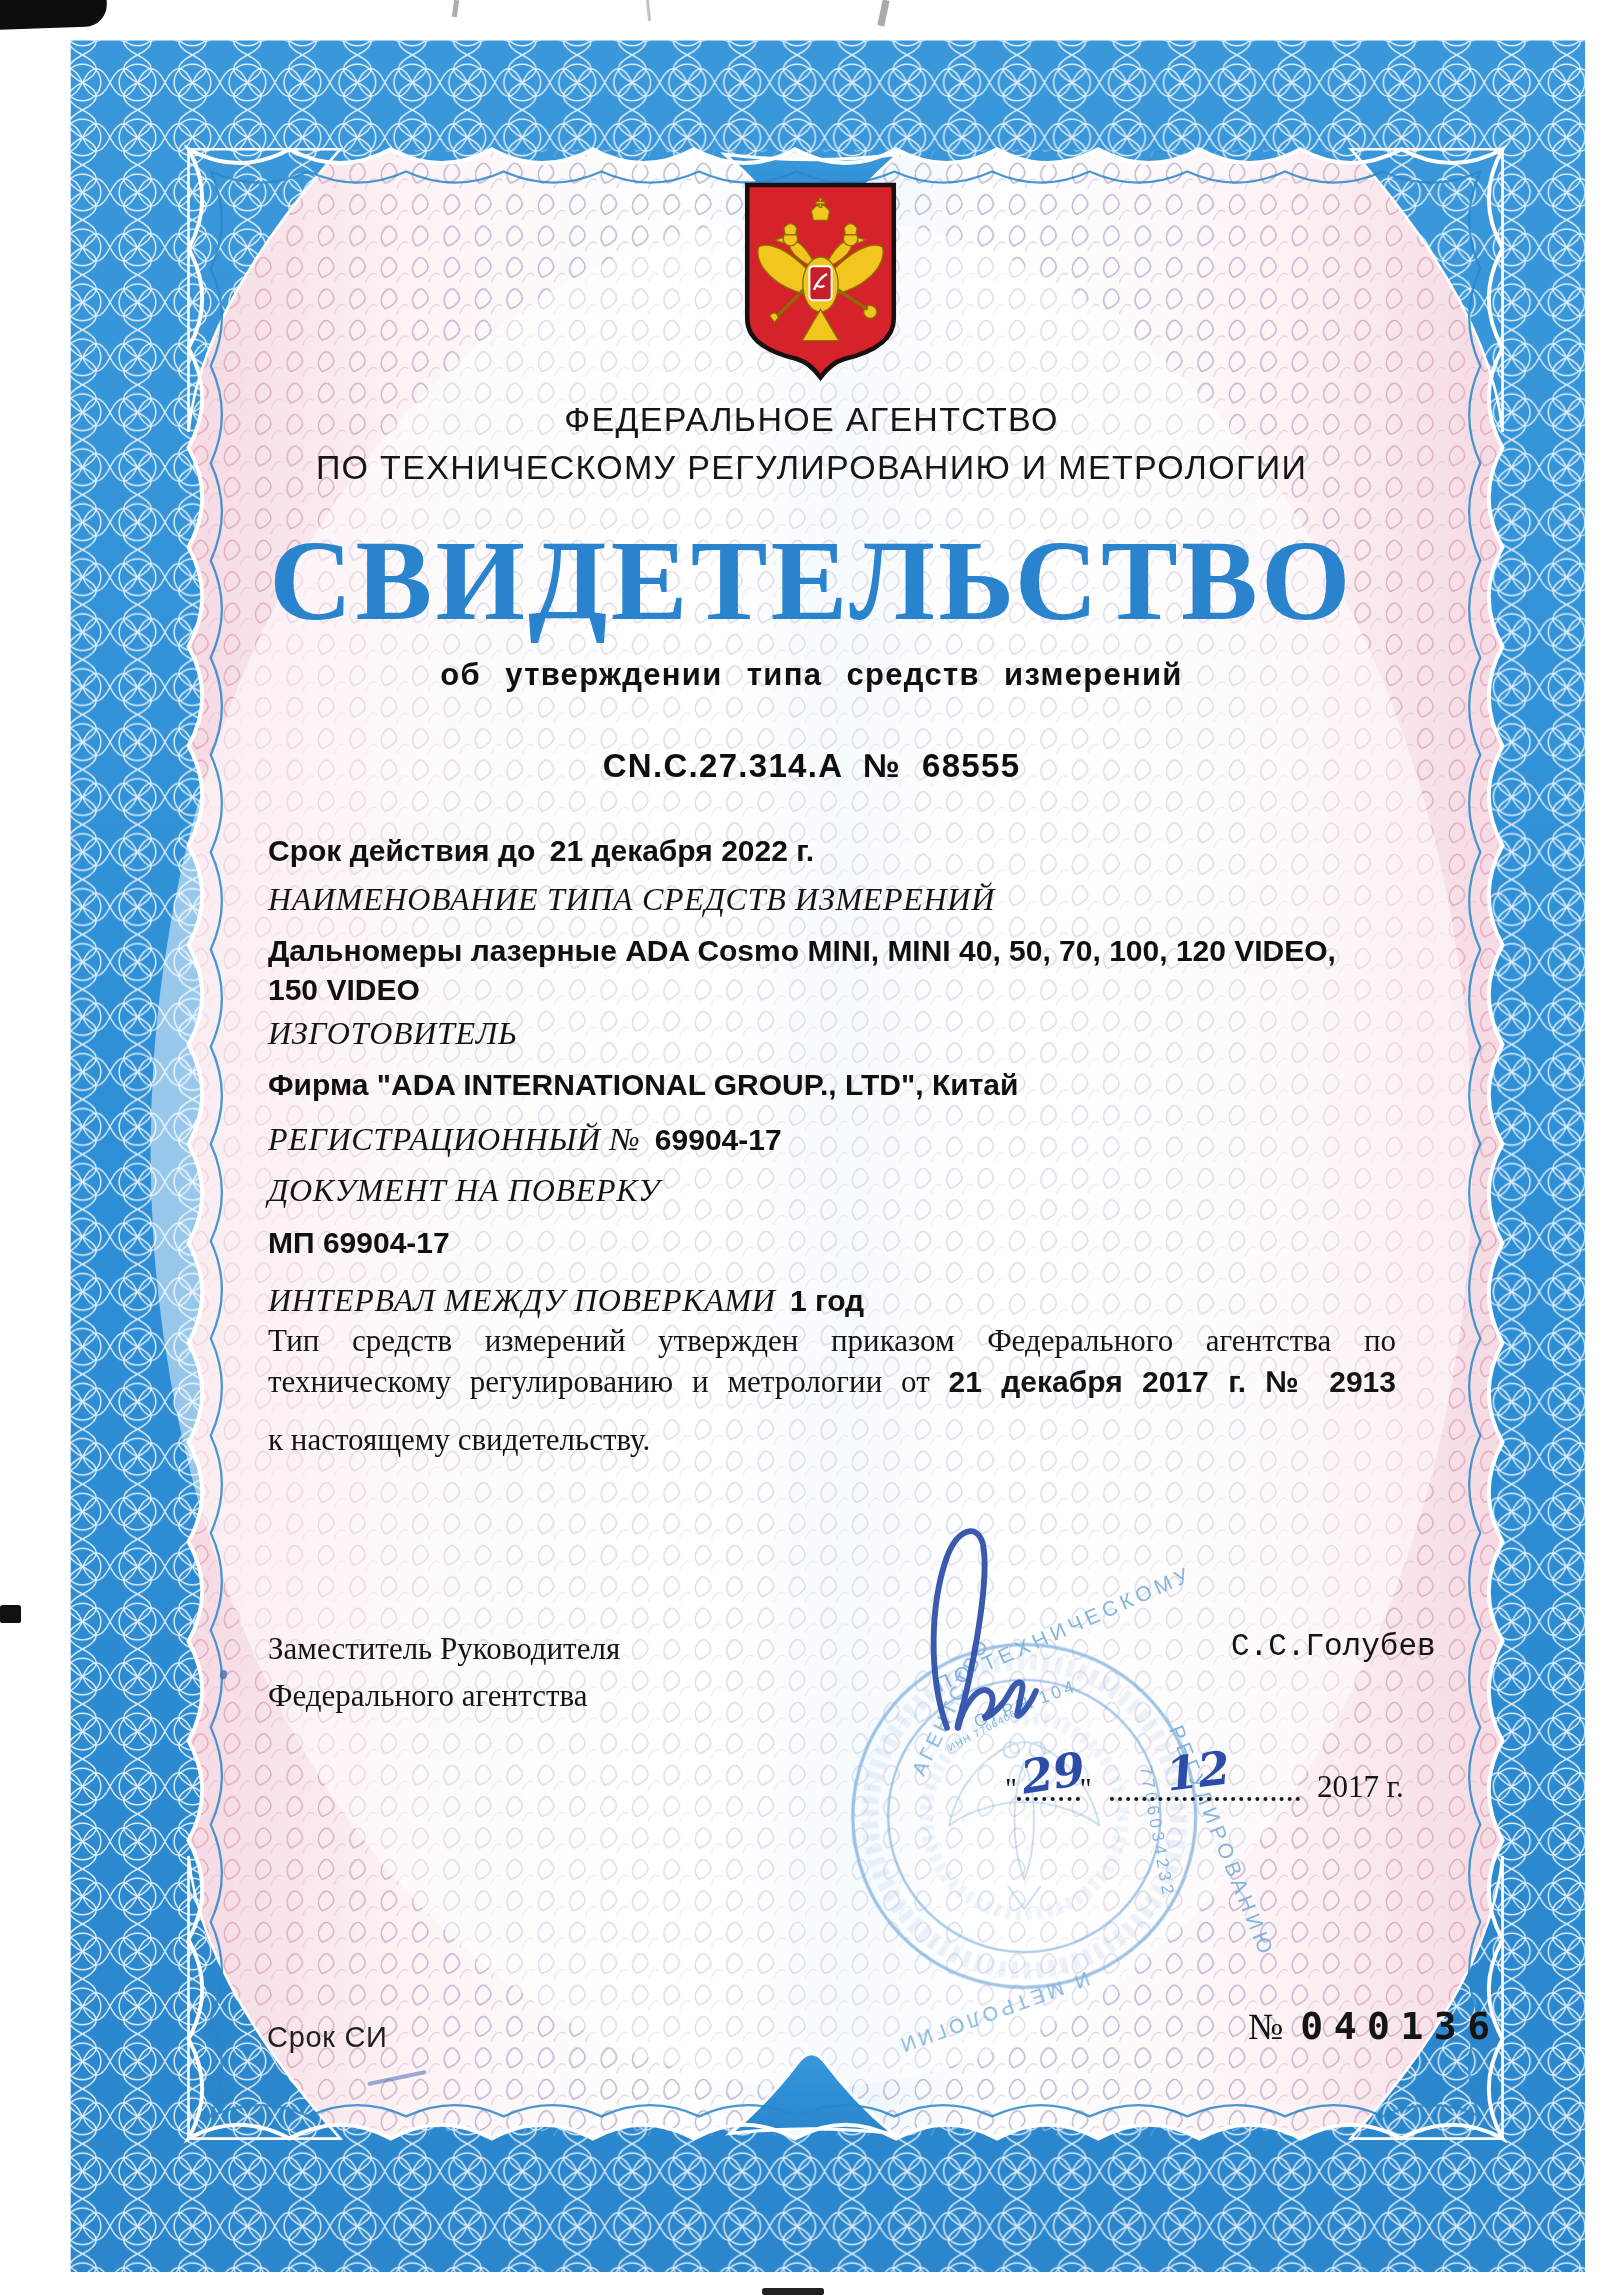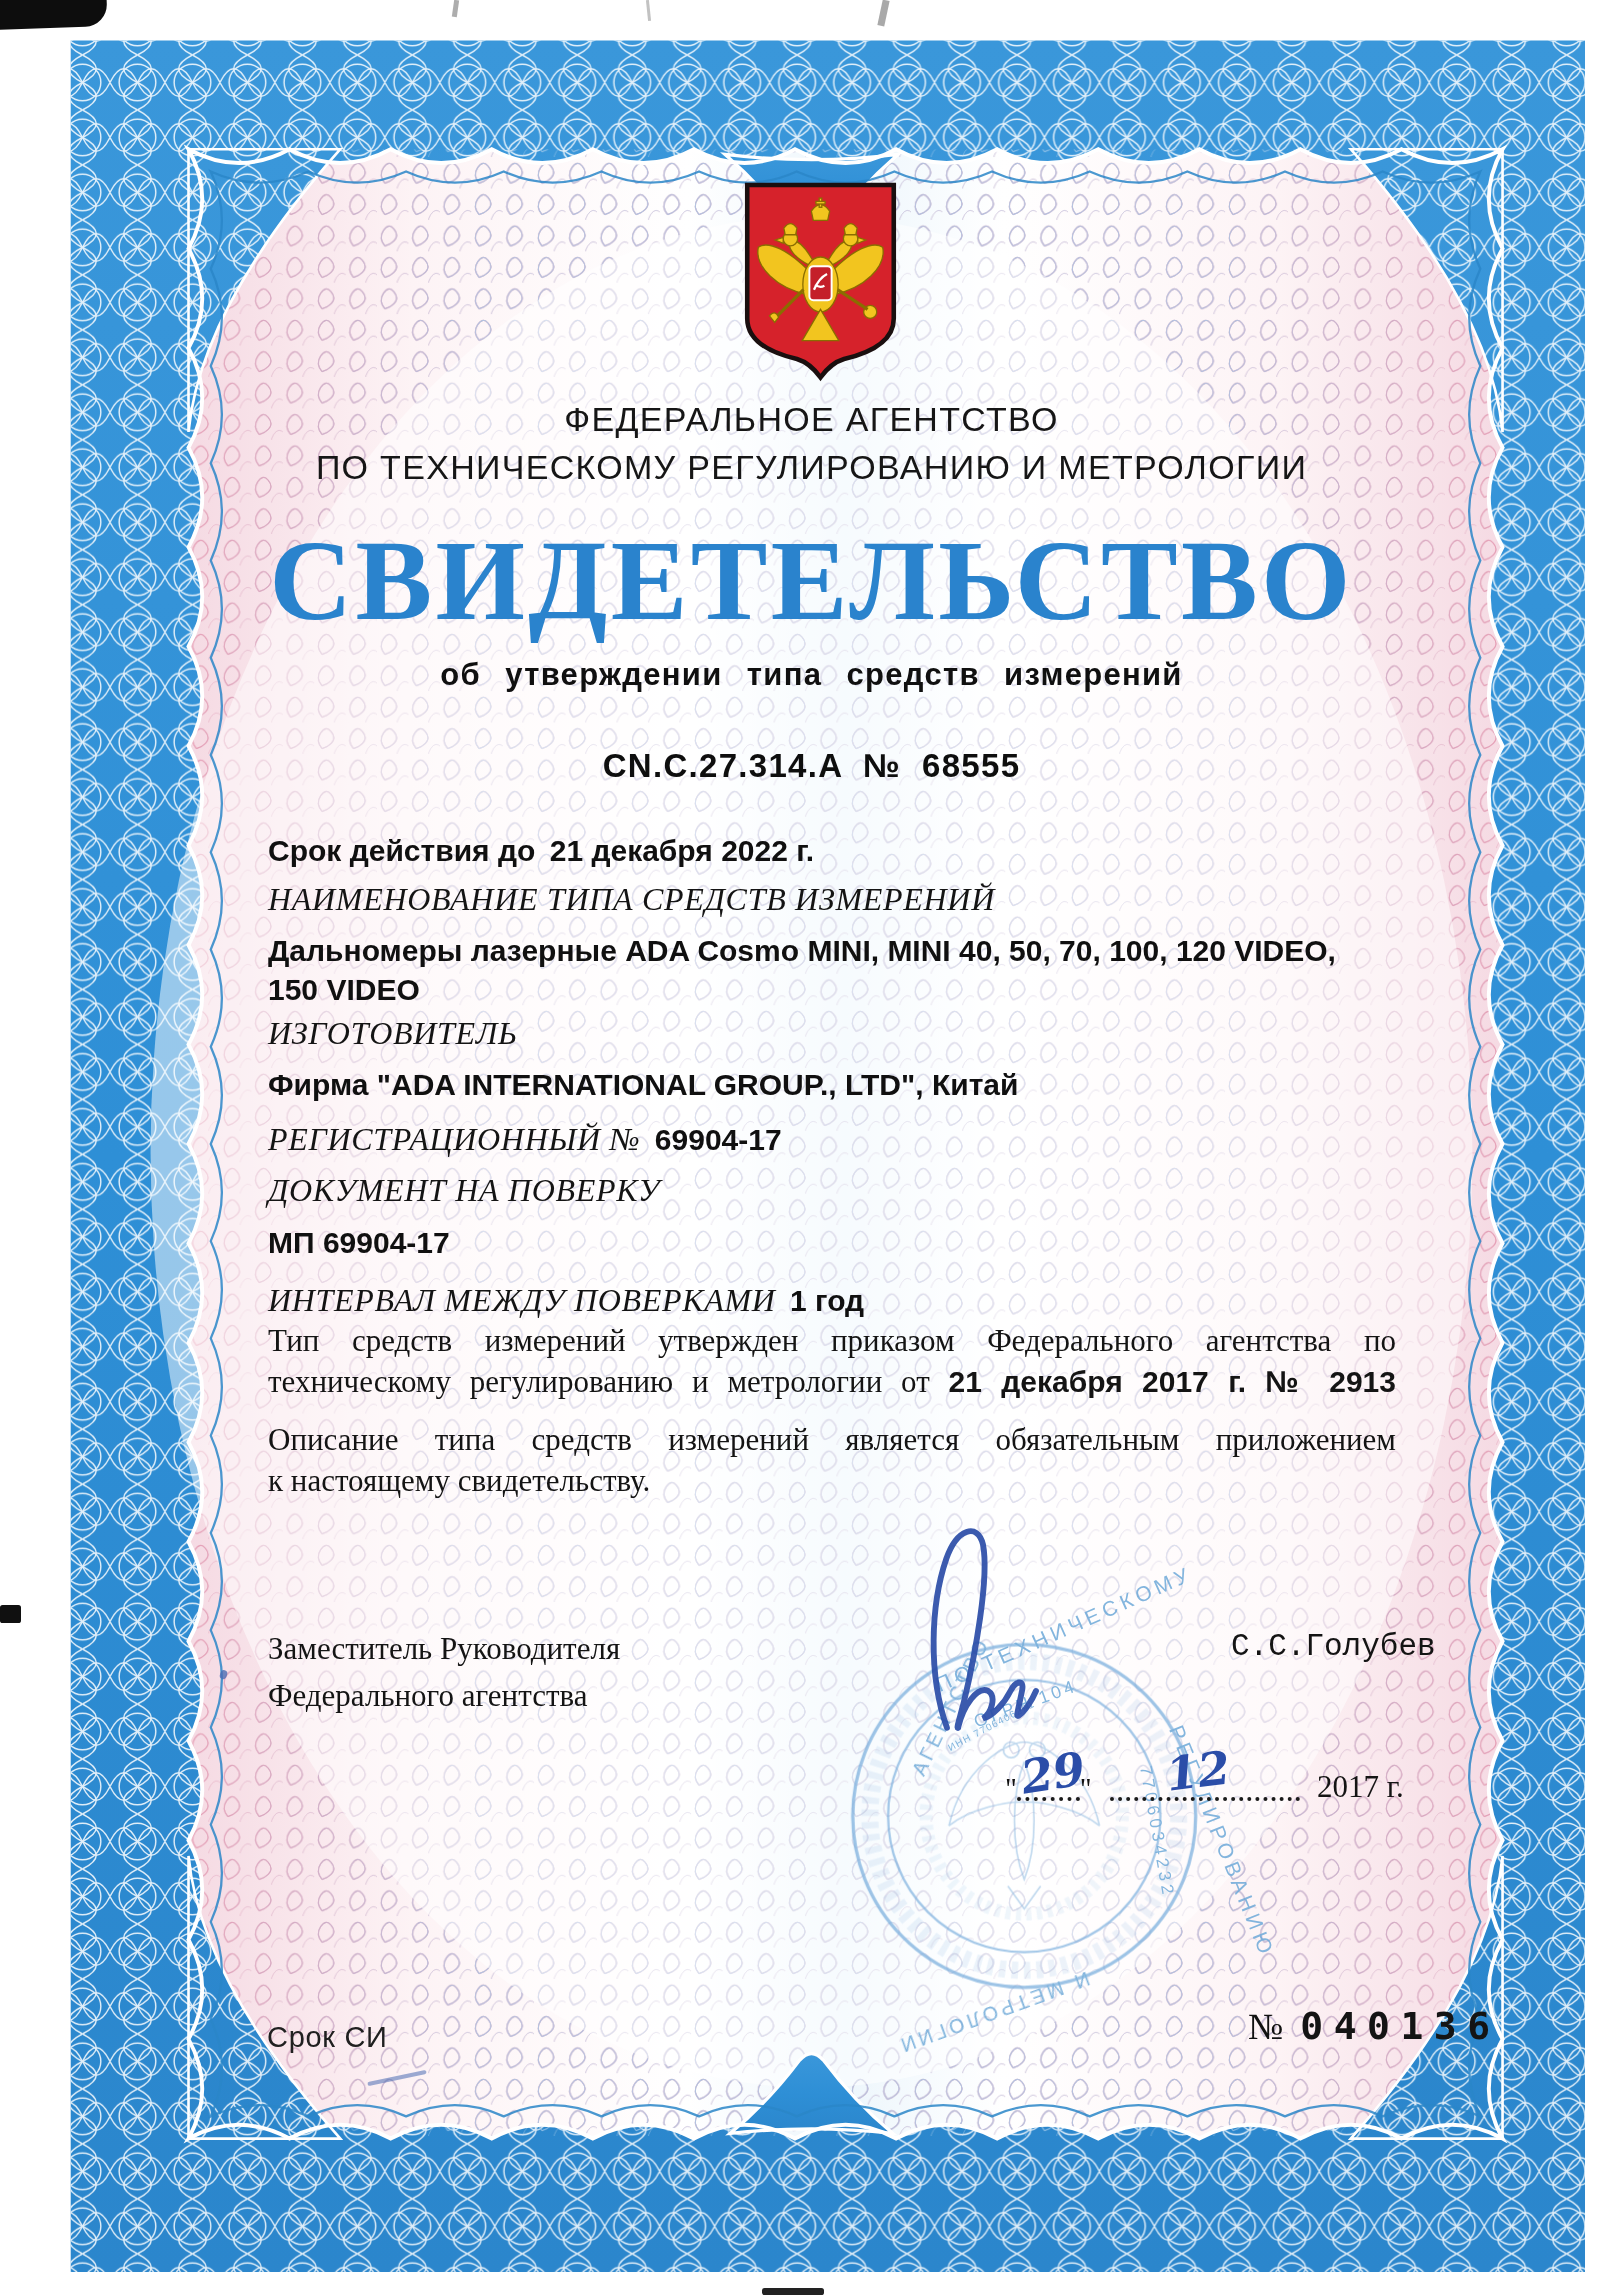--- a/index.html
+++ b/index.html
@@ -199,21 +199,20 @@
       <span class="serifh">ИНТЕРВАЛ МЕЖДУ ПОВЕРКАМИ</span>
       <span class="bsans">1 год</span>
     </div>
 
     <div class="abs para" style="left:268px;top:1320px">
       <div class="justline">Тип средств измерений утвержден приказом Федерального агентства по</div>
       <div class="justline"><span>техническому регулированию и метрологии от </span><span class="inline-b">21 декабря 2017 г. № 2913</span></div>
     </div>
 
     <div class="abs para" style="left:268px;top:1419px">
-      <div class="justline">Описание типа средств измерений является обязательным приложением</div>
       <div>к настоящему свидетельству.</div>
     </div>
 
     <div class="abs sigrole" style="left:268px;top:1625px">
       <div>Заместитель Руководителя</div>
       <div>Федерального агентства</div>
     </div>
 
     <div class="abs signame" style="left:1231px;top:1629px;width:196px">С.С.Голубев</div>
 

